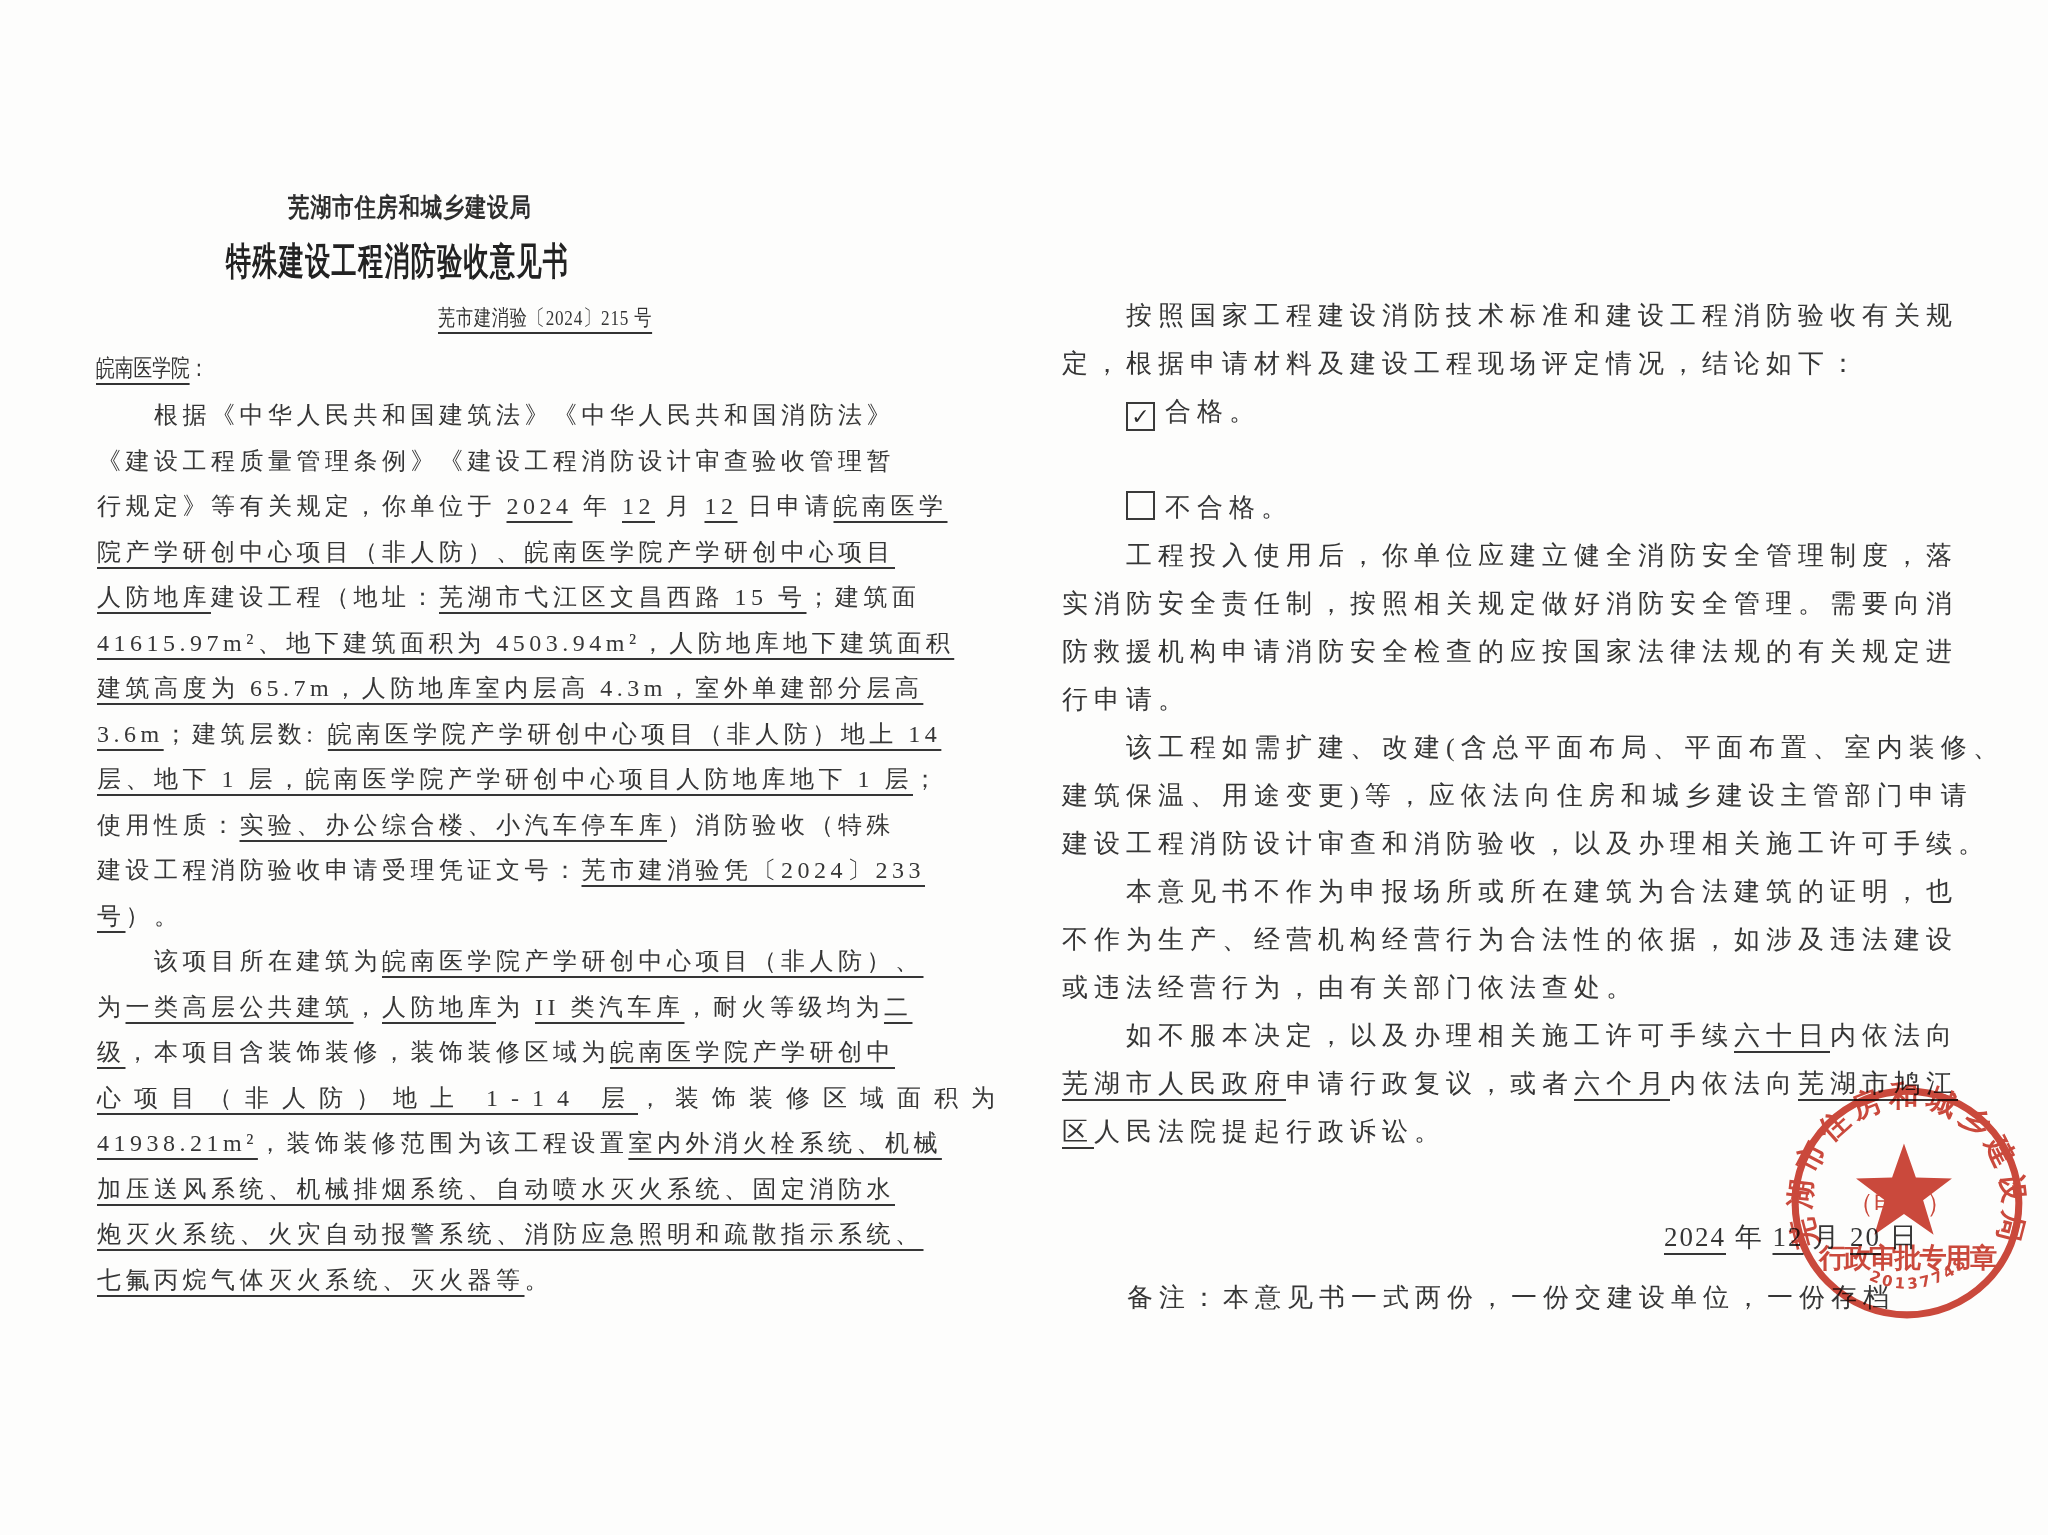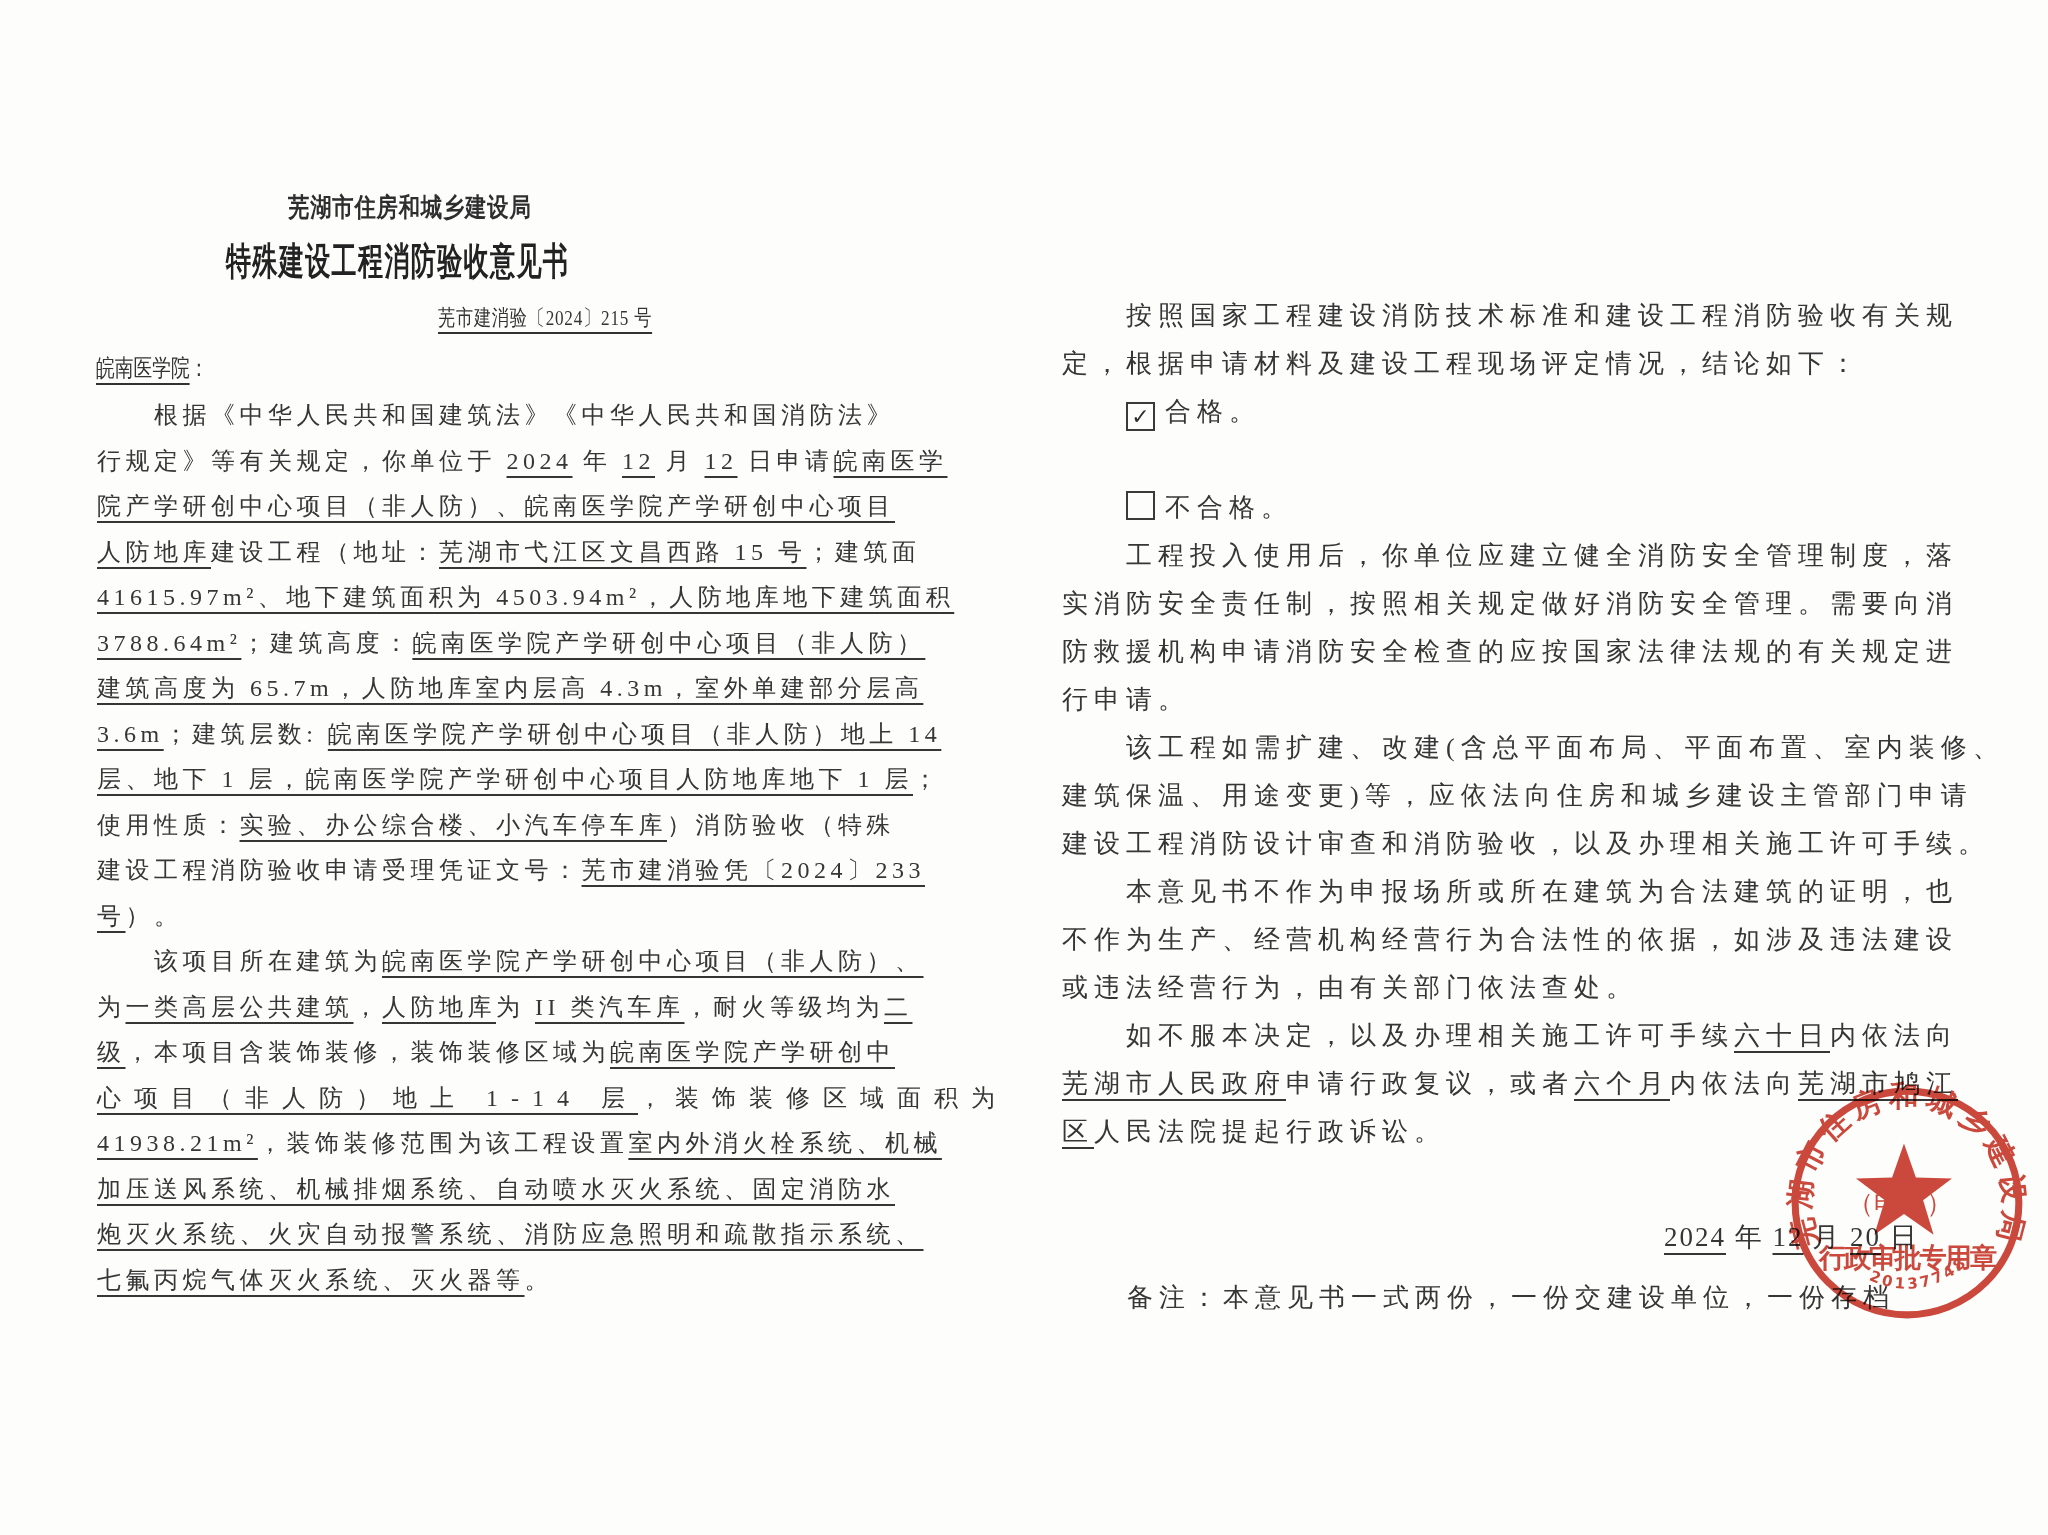--- a/index.html
+++ b/index.html
@@ -77,25 +77,25 @@
 
   <div>
     <div class="agency">芜湖市住房和城乡建设局</div>
     <div class="title">特殊建设工程消防验收意见书</div>
     <div class="doc-number"><span class="u">芜市建消验〔2024〕215 号</span></div>
     <div class="recipient" id="recipient">
         <div class="line"><span class="u">皖南医学院</span><span>：</span></div>
       </div>
     <div class="left-body" id="left-body">
         <div class="line"><span>　　根据《中华人民共和国建筑法》《中华人民共和国消防法》</span></div>
+        <div class="line"><span>《建设工程质量管理条例》《建设工程消防设计审查验收管理暂</span></div>
         <div class="line"><span>行规定》等有关规定，你单位于 </span><span class="u">2024</span><span> 年 </span><span class="u">12</span><span> 月 </span><span class="u">12</span><span> 日申请</span><span class="u">皖南医学</span></div>
         <div class="line"><span class="u">院产学研创中心项目（非人防）、皖南医学院产学研创中心项目</span></div>
         <div class="line"><span class="u">人防地库</span><span>建设工程（地址：</span><span class="u">芜湖市弋江区文昌西路 15 号</span><span>；建筑面</span></div>
         <div class="line"><span class="u">41615.97m²、地下建筑面积为 4503.94m²，人防地库地下建筑面积</span></div>
-        <div class="line"><span class="u">3788.64m²</span><span>；建筑高度：</span><span class="u">皖南医学院产学研创中心项目（非人防）</span></div>
         <div class="line"><span class="u">建筑高度为 65.7m，人防地库室内层高 4.3m，室外单建部分层高</span></div>
         <div class="line"><span class="u">3.6m</span><span>；建筑层数: </span><span class="u">皖南医学院产学研创中心项目（非人防）地上 14</span></div>
         <div class="line"><span class="u">层、地下 1 层，皖南医学院产学研创中心项目人防地库地下 1 层</span><span>；</span></div>
         <div class="line"><span>使用性质：</span><span class="u">实验、办公综合楼、小汽车停车库</span><span>）消防验收（特殊</span></div>
         <div class="line"><span>建设工程消防验收申请受理凭证文号：</span><span class="u">芜市建消验凭〔2024〕233</span></div>
         <div class="line"><span class="u">号</span><span>）。</span></div>
         <div class="line"><span>　　该项目所在建筑为</span><span class="u">皖南医学院产学研创中心项目（非人防）、</span></div>
         <div class="line"><span>为</span><span class="u">一类高层公共建筑</span><span>，</span><span class="u">人防地库</span><span>为 </span><span class="u">II 类汽车库</span><span>，耐火等级均为</span><span class="u">二</span></div>
         <div class="line"><span class="u">级</span><span>，本项目含装饰装修，装饰装修区域为</span><span class="u">皖南医学院产学研创中</span></div>
         <div class="line spread"><span class="u">心项目（非人防）地上 1-14 层</span><span>，装饰装修区域面积为</span></div>

